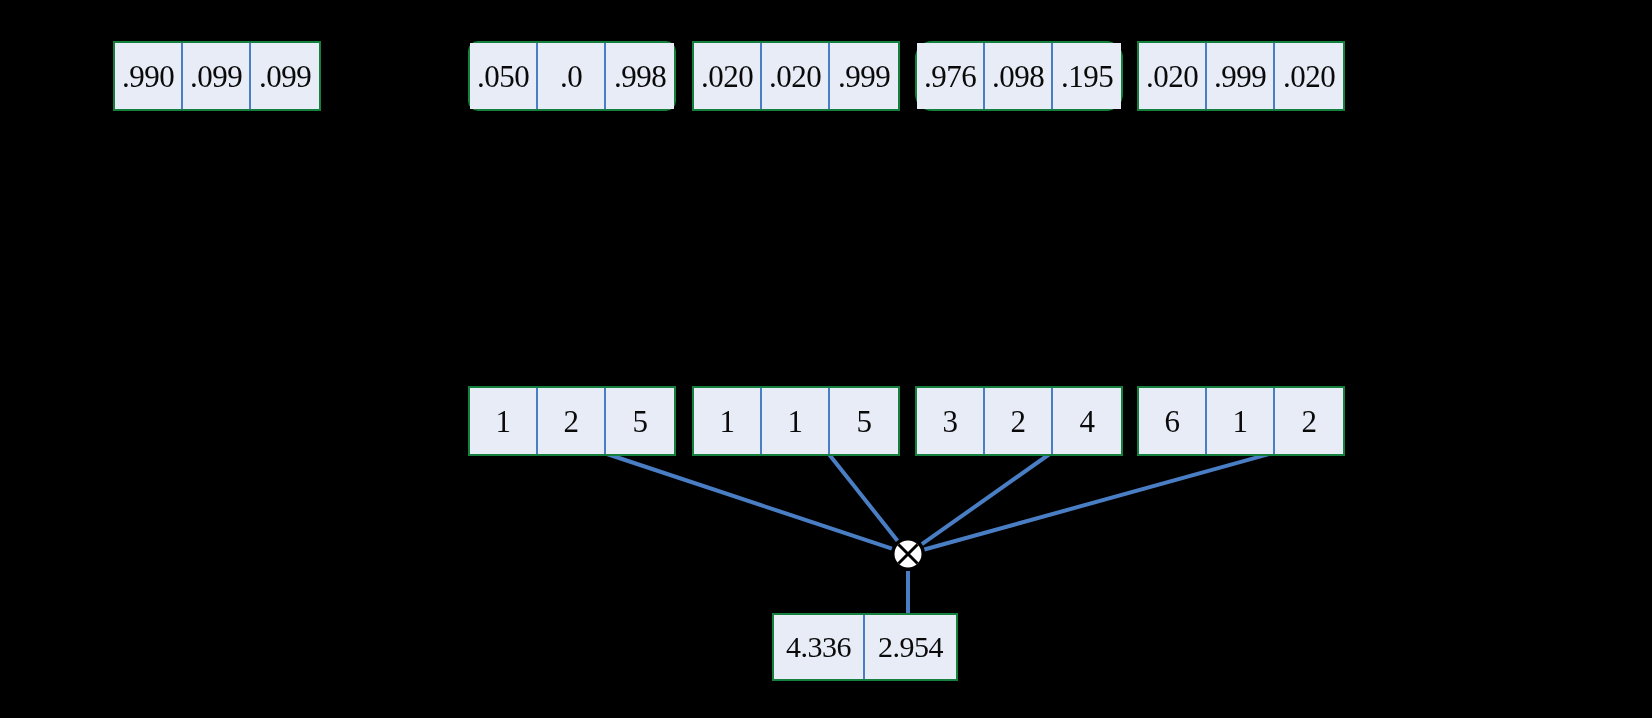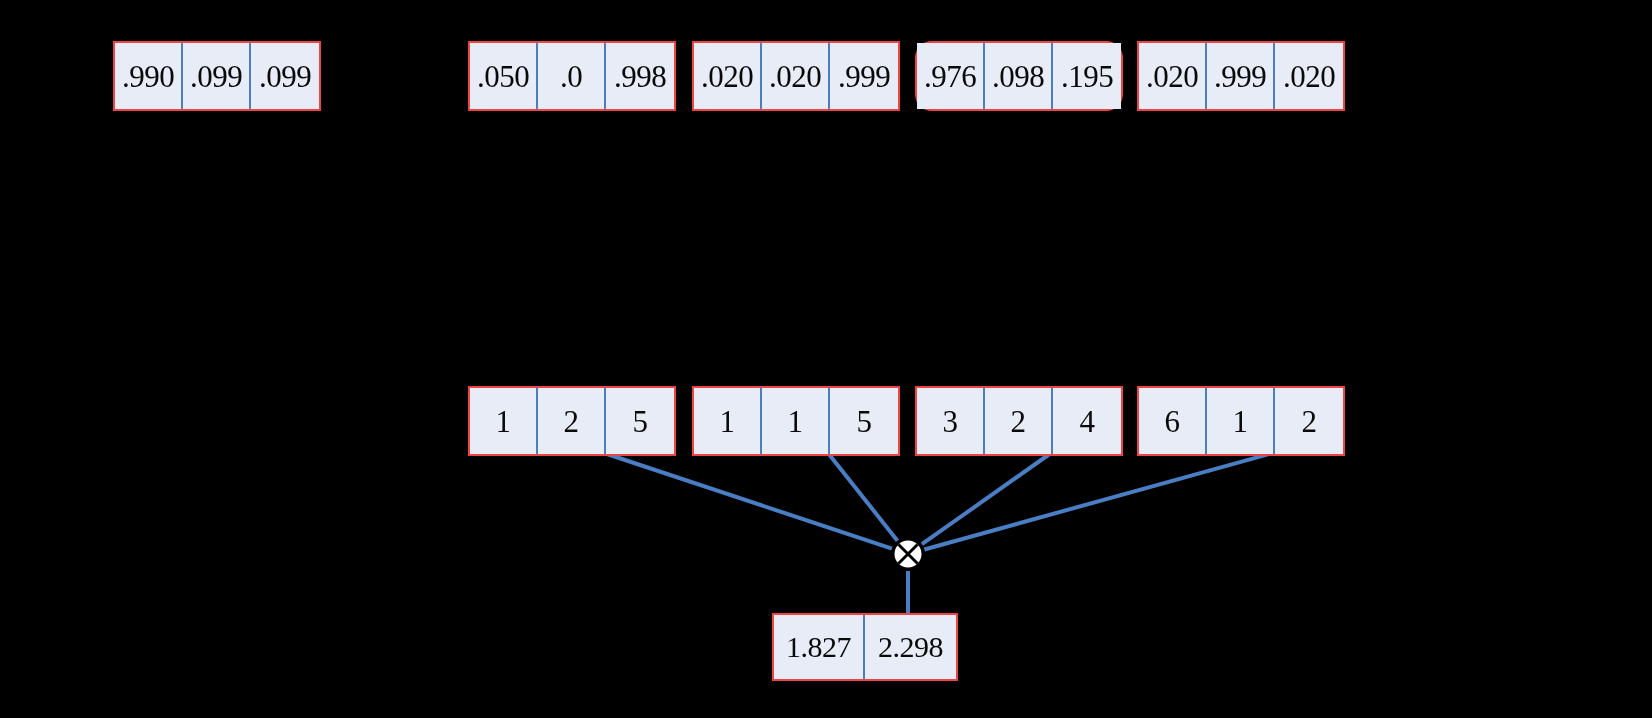--- a/index.html
+++ b/index.html
@@ -23,21 +23,21 @@
     left: 0;
     top: 0;
     width: 1652px;
     height: 718px;
     pointer-events: none;
   }
   .vec-group {
     position: absolute;
     display: flex;
     flex-direction: row;
-    border: 2px solid #ef4444;
+    border: 2px solid #15803d;
     box-sizing: border-box;
     background: #f97316;
     z-index: 2;
   }
   .vec-cell {
     box-sizing: border-box;
     display: flex;
     align-items: center;
     justify-content: center;
     background: #e8ecf7;
@@ -87,21 +87,21 @@
         <line x1="908" y1="571" x2="908" y2="613"></line>
       </g>
   </svg>
 
   <div id="prob-row">
       <div class="vec-group group-prob" style="left: 113px; top: 41px;">
         <div class="vec-cell">.990</div>
         <div class="vec-cell">.099</div>
         <div class="vec-cell">.099</div>
       </div>
-      <div class="vec-group group-prob" style="left: 468px; top: 41px;">
+      <div class="vec-group group-prob" style="left: 468px; top: 41px; border-radius: 10px;">
         <div class="vec-cell">.050</div>
         <div class="vec-cell">.0</div>
         <div class="vec-cell">.998</div>
       </div>
       <div class="vec-group group-prob" style="left: 692px; top: 41px;">
         <div class="vec-cell">.020</div>
         <div class="vec-cell">.020</div>
         <div class="vec-cell">.999</div>
       </div>
       <div class="vec-group group-prob" style="left: 915px; top: 41px; border-radius: 17px;">
@@ -132,22 +132,22 @@
         <div class="vec-cell">4</div>
       </div>
       <div class="vec-group group-int" style="left: 1137px; top: 386px;">
         <div class="vec-cell">6</div>
         <div class="vec-cell">1</div>
         <div class="vec-cell">2</div>
       </div>
     </div>
   <div id="out-row">
       <div class="vec-group group-out" style="left: 772px; top: 613px;">
-        <div class="vec-cell">1.827</div>
-        <div class="vec-cell">2.298</div>
+        <div class="vec-cell">4.336</div>
+        <div class="vec-cell">2.954</div>
       </div>
     </div>
 
   <div class="op-node" id="op-node" style="left: 891px; top: 537px;">
     <svg width="34" height="34" viewBox="0 0 34 34" xmlns="http://www.w3.org/2000/svg">
       <circle cx="17" cy="17" r="15" fill="#ffffff" stroke="#000000" stroke-width="3"></circle>
       <line x1="7.5" y1="7.5" x2="26.5" y2="26.5" stroke="#000000" stroke-width="3"></line>
       <line x1="26.5" y1="7.5" x2="7.5" y2="26.5" stroke="#000000" stroke-width="3"></line>
     </svg>
   </div>

